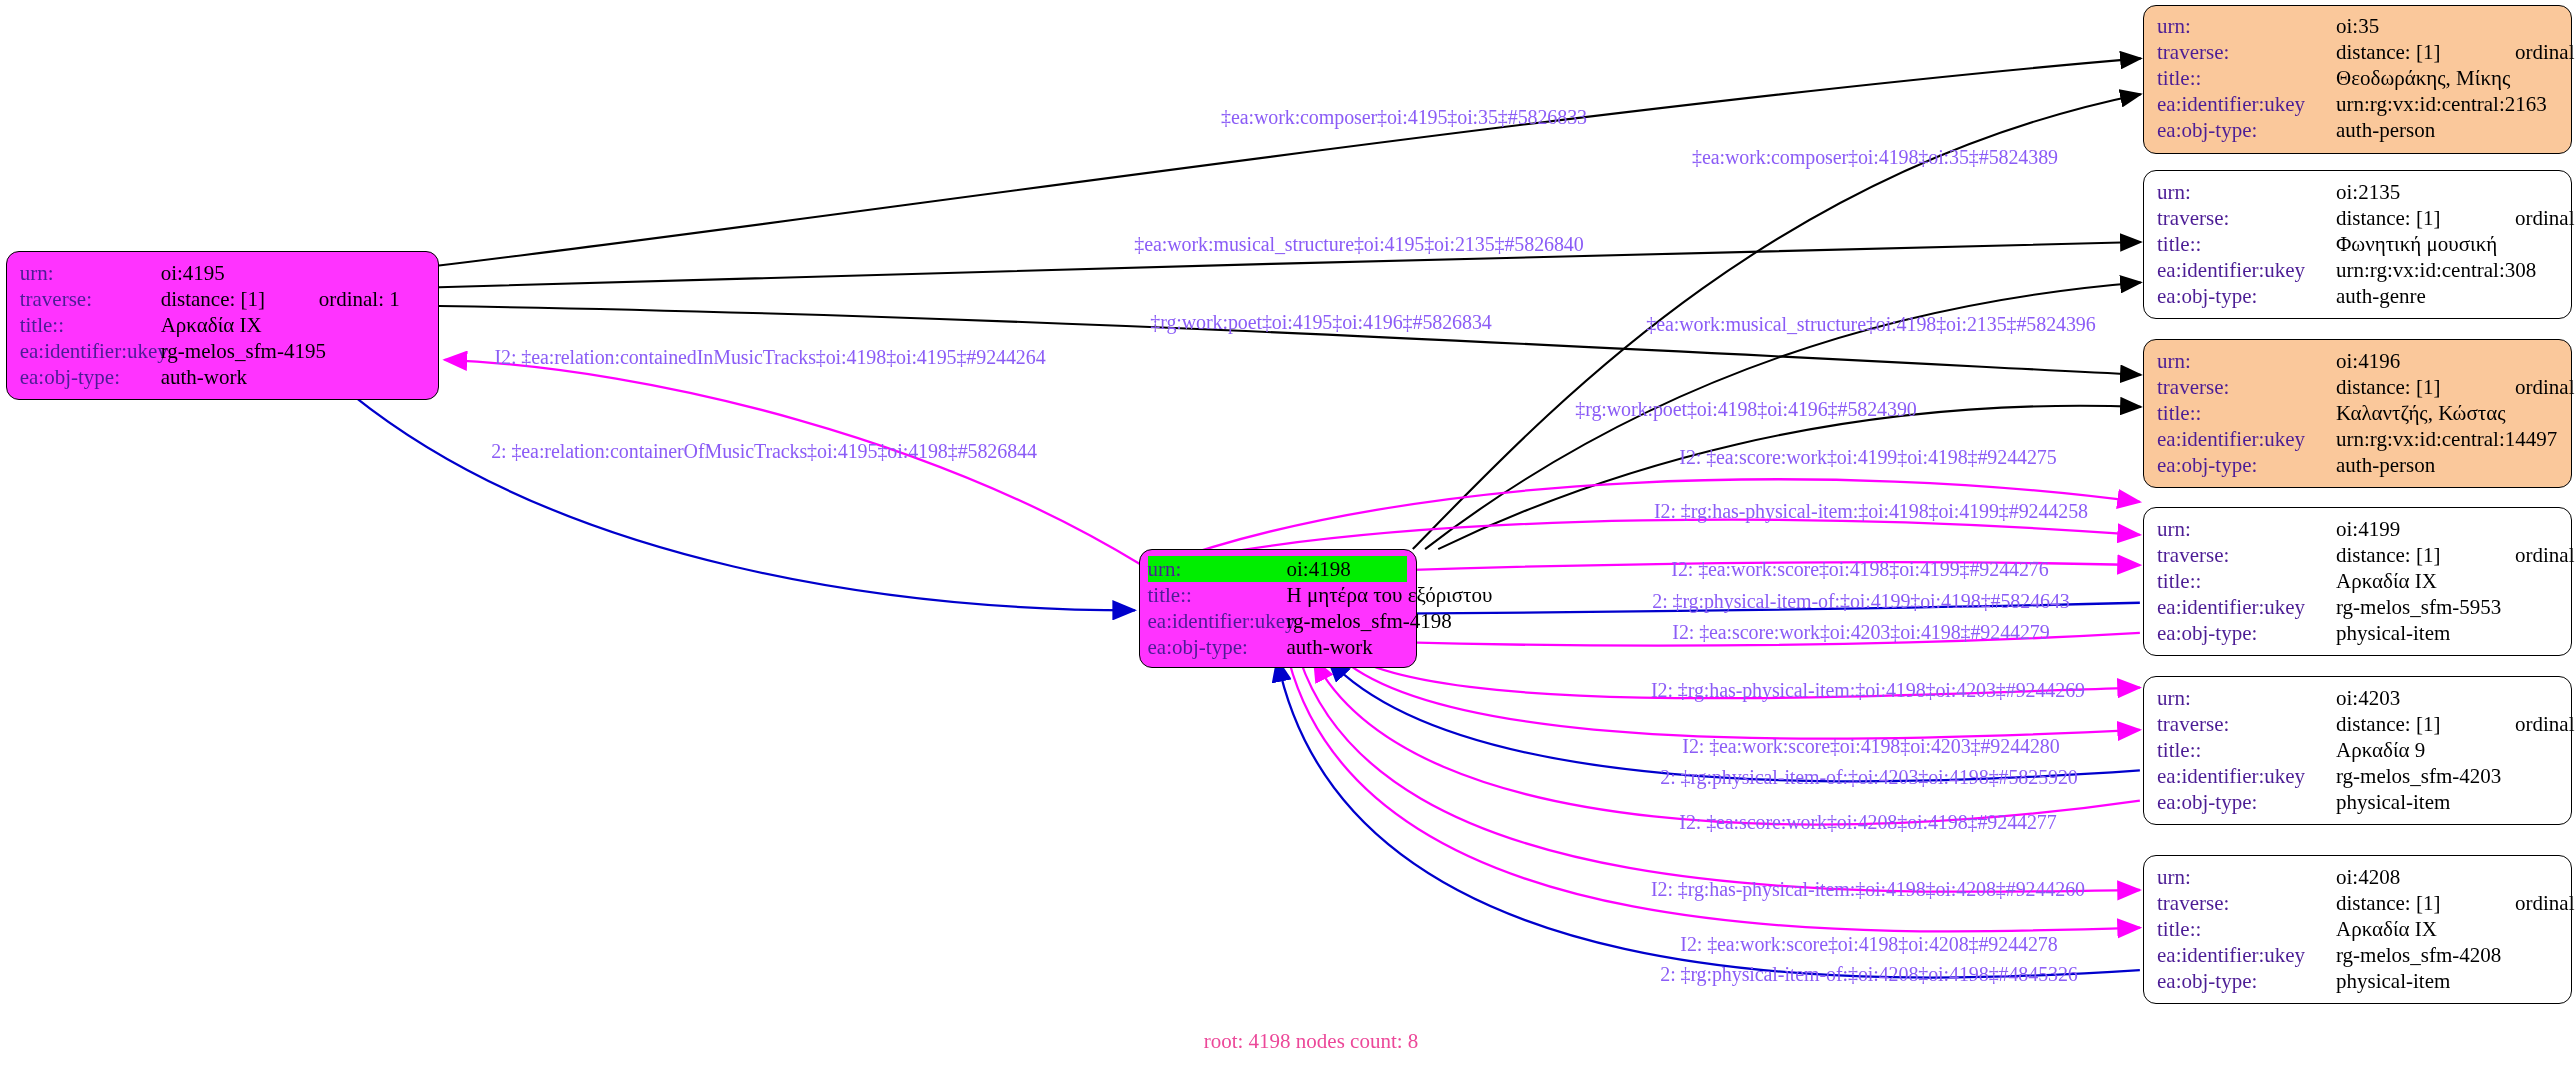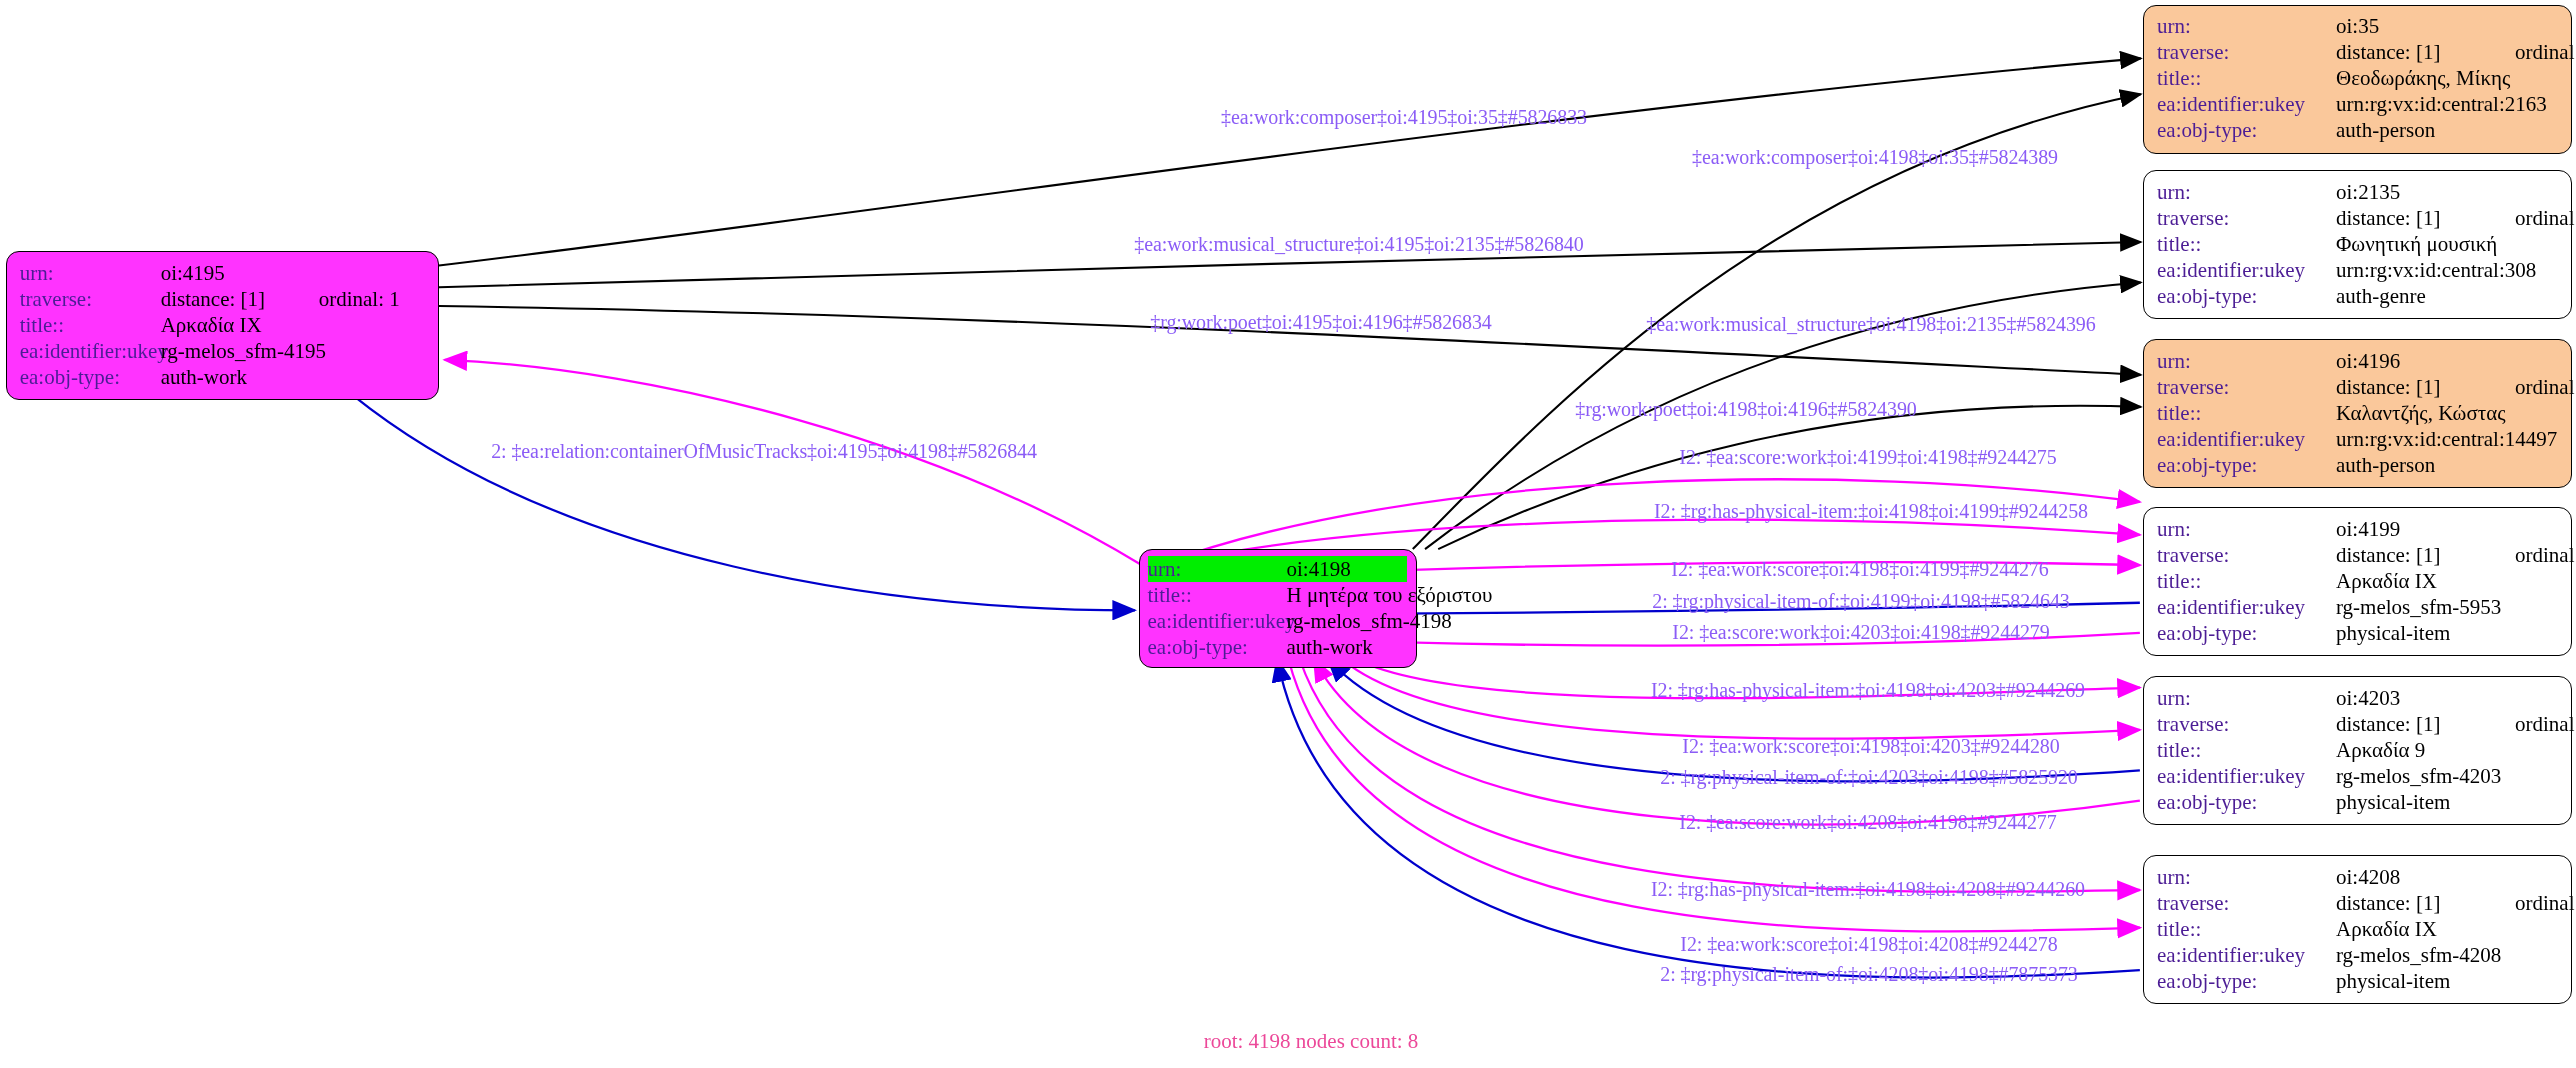--- a/index.html
+++ b/index.html
@@ -321,30 +321,31 @@
       <span class="v">physical-item</span>
     </div>
   </div>
 
   <div class="edge-label" style="left:1404px; top:117px;">‡ea:work:composer‡oi:4195‡oi:35‡#5826833</div>
   <div class="edge-label" style="left:1875px; top:157px;">‡ea:work:composer‡oi:4198‡oi:35‡#5824389</div>
   <div class="edge-label" style="left:1359px; top:244px;">‡ea:work:musical_structure‡oi:4195‡oi:2135‡#5826840</div>
   <div class="edge-label" style="left:1321px; top:322px;">‡rg:work:poet‡oi:4195‡oi:4196‡#5826834</div>
   <div class="edge-label" style="left:1871px; top:324px;">‡ea:work:musical_structure‡oi:4198‡oi:2135‡#5824396</div>
   <div class="edge-label" style="left:1746px; top:409px;">‡rg:work:poet‡oi:4198‡oi:4196‡#5824390</div>
+  <div class="edge-label" style="left:770px;  top:357px;">I2: ‡ea:relation:containedInMusicTracks‡oi:4198‡oi:4195‡#9244264</div>
   <div class="edge-label" style="left:764px;  top:451px;">2: ‡ea:relation:containerOfMusicTracks‡oi:4195‡oi:4198‡#5826844</div>
   <div class="edge-label" style="left:1868px; top:457px;">I2: ‡ea:score:work‡oi:4199‡oi:4198‡#9244275</div>
   <div class="edge-label" style="left:1871px; top:511px;">I2: ‡rg:has-physical-item:‡oi:4198‡oi:4199‡#9244258</div>
   <div class="edge-label" style="left:1860px; top:569px;">I2: ‡ea:work:score‡oi:4198‡oi:4199‡#9244276</div>
   <div class="edge-label" style="left:1861px; top:601px;">2: ‡rg:physical-item-of:‡oi:4199‡oi:4198‡#5824643</div>
   <div class="edge-label" style="left:1861px; top:632px;">I2: ‡ea:score:work‡oi:4203‡oi:4198‡#9244279</div>
   <div class="edge-label" style="left:1868px; top:690px;">I2: ‡rg:has-physical-item:‡oi:4198‡oi:4203‡#9244269</div>
   <div class="edge-label" style="left:1871px; top:746px;">I2: ‡ea:work:score‡oi:4198‡oi:4203‡#9244280</div>
   <div class="edge-label" style="left:1869px; top:777px;">2: ‡rg:physical-item-of:‡oi:4203‡oi:4198‡#5825920</div>
   <div class="edge-label" style="left:1868px; top:822px;">I2: ‡ea:score:work‡oi:4208‡oi:4198‡#9244277</div>
   <div class="edge-label" style="left:1868px; top:889px;">I2: ‡rg:has-physical-item:‡oi:4198‡oi:4208‡#9244260</div>
   <div class="edge-label" style="left:1869px; top:944px;">I2: ‡ea:work:score‡oi:4198‡oi:4208‡#9244278</div>
-  <div class="edge-label" style="left:1869px; top:974px;">2: ‡rg:physical-item-of:‡oi:4208‡oi:4198‡#7875373</div>
+  <div class="edge-label" style="left:1869px; top:974px;">2: ‡rg:physical-item-of:‡oi:4208‡oi:4198‡#4845326</div>
 
   <div class="caption" style="left:1311px; top:1029px;">root: 4198 nodes count: 8</div>
 
 </div>
 
 
 </body></html>

